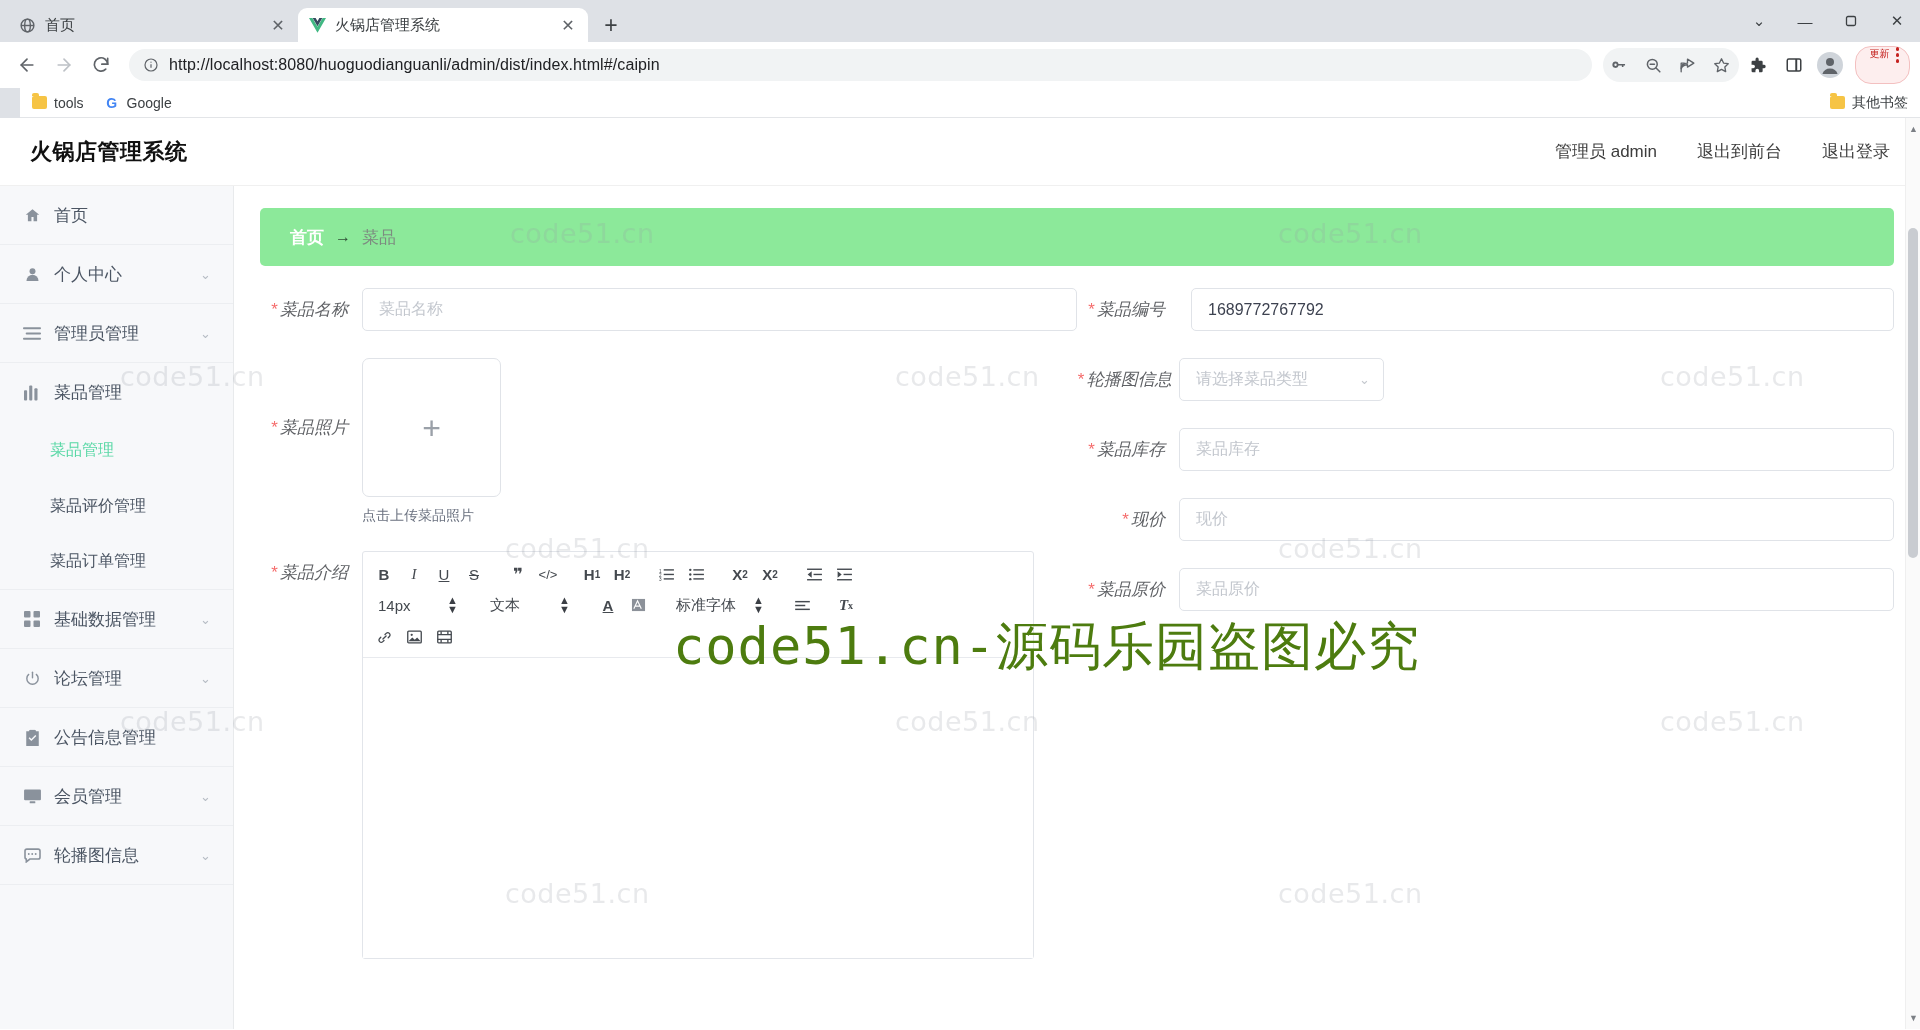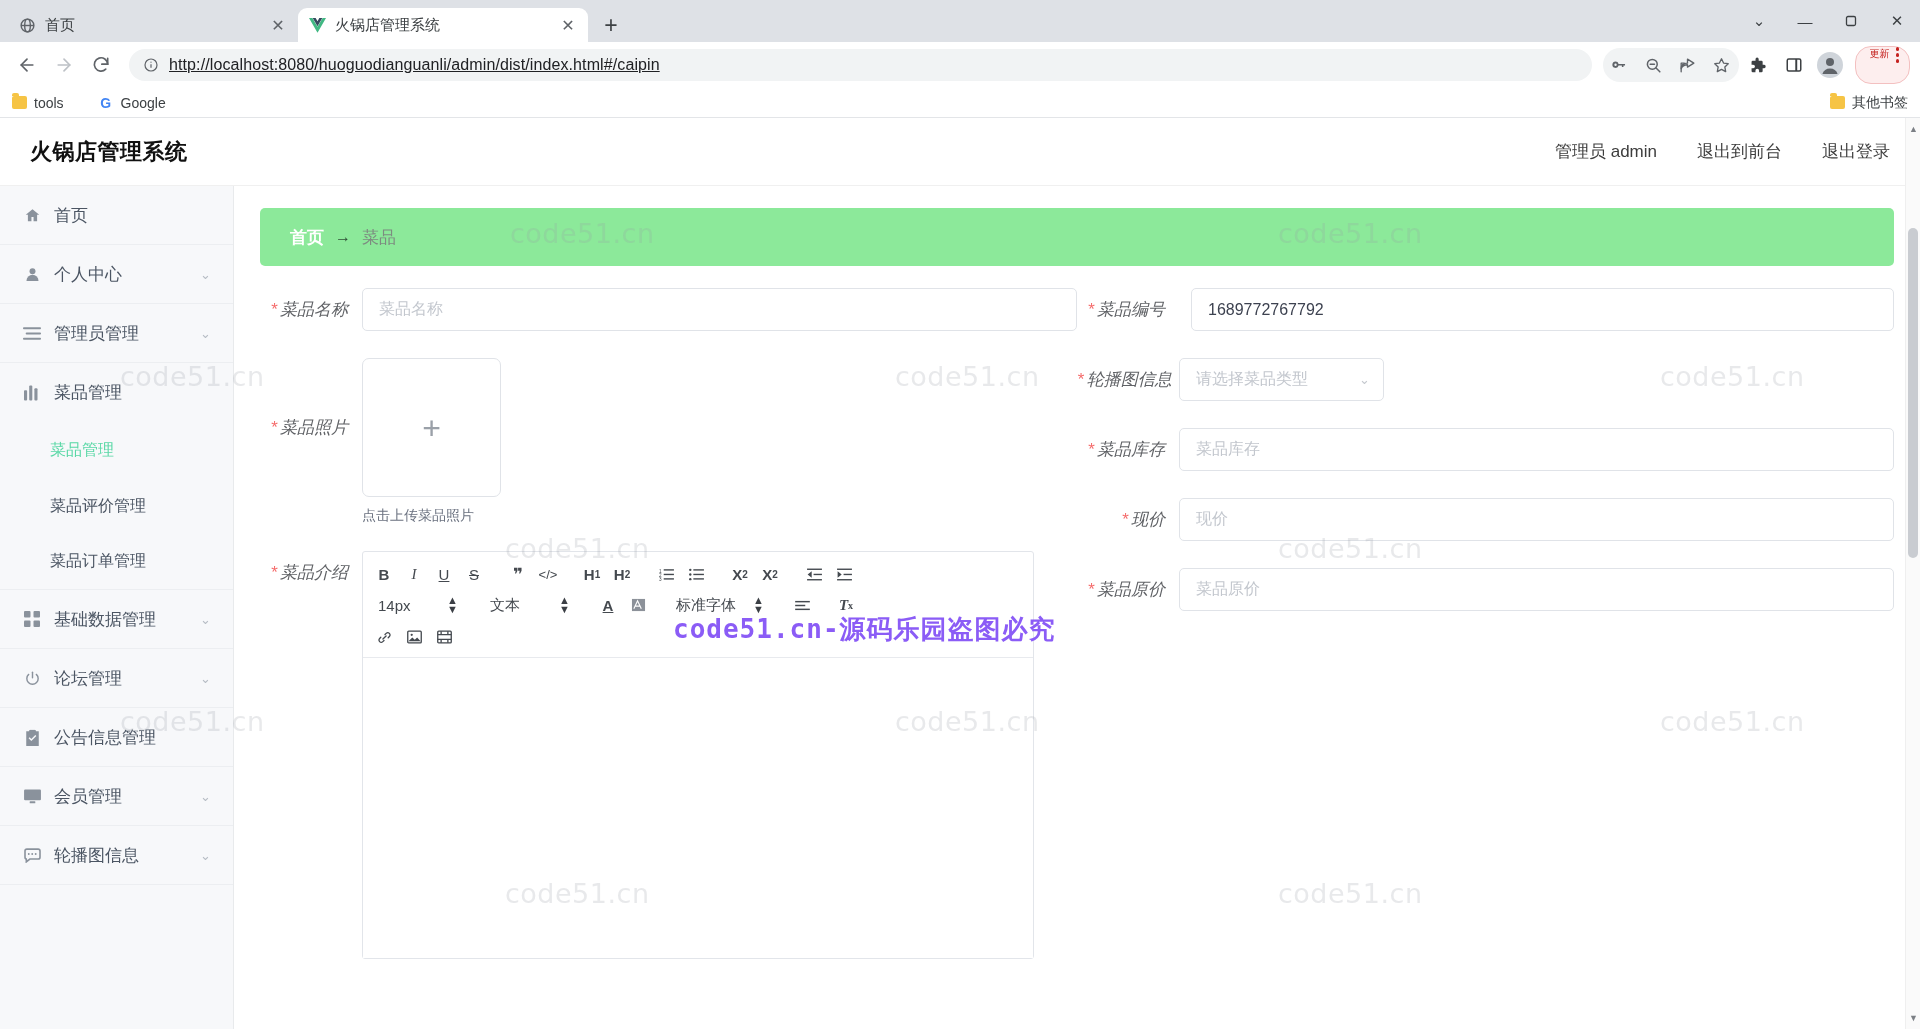--- a/index.html
+++ b/index.html
@@ -47,34 +47,34 @@
     width: 34px; height: 34px; border-radius: 50%;
     display: flex; align-items: center; justify-content: center; color: #5f6368;
     flex: 0 0 34px;
   }
   .omnibox {
     flex: 1; height: 32px; background: #f1f3f4; border-radius: 16px;
     display: flex; align-items: center; padding: 0 14px; gap: 10px;
     margin: 0 8px; min-width: 0;
   }
   .omni-url { font-size: 16px; color: #202124; white-space: nowrap; overflow: hidden;
-    text-overflow: ellipsis; letter-spacing: .1px; text-decoration: underline; }
+    text-overflow: ellipsis; letter-spacing: .1px; }
   .tb-right { display: flex; align-items: center; gap: 2px; }
   .pill-group { display: flex; align-items: center; background: #f1f3f4; border-radius: 17px; }
   .update-btn {
     height: 38px; border: 1px solid #f3c0c0; border-radius: 16px; background: #fdeeee;
     color: #c5221f; font-size: 10px; display: flex; 
     padding: 0 10px 0 14px; gap: 6px; margin-left: 6px;
   }
   .kebab { display: flex; flex-direction: column; gap: 2.5px; align-items: center; }
   .kebab i { width: 3.5px; height: 3.5px; border-radius: 50%; background: #c5221f; display: block; }
 
   .bookmarks {
     height: 30px; background: #ffffff; display: flex; align-items: center;
-    padding: 0 12px; gap: 34px; border-bottom: 1px solid #e3e5e8; position: relative;
+    padding: 0 12px; gap: 20px; border-bottom: 1px solid #e3e5e8; position: relative; margin-left: 20px;
   }
   .bm { display: flex; align-items: center; gap: 7px; font-size: 14px; color: #3c4043; }
   .bm-folder { width: 15px; height: 13px; background: #f6c445; border-radius: 2px; position: relative; }
   .bm-folder::before { content:""; position:absolute; top:-3px; left:0; width:7px; height:3px;
      background:#f6c445; border-radius: 2px 2px 0 0; }
   .bm-right { position: absolute; right: 12px; display: flex; align-items: center; gap: 7px;
     font-size: 14px; color: #3c4043; }
   .g-icon { width: 16px; height: 16px; font-weight: bold; font-size: 14px; color: #4285f4;
      display:flex; align-items:center; justify-content:center; }
 
@@ -163,21 +163,21 @@
   .ed-select .spin { font-size: 11px; line-height: 9px; color: #3b3f45; display:flex; flex-direction:column; margin-left:10px;}
   .ed-body { height: 300px; background: #fff; }
 
   
   .wm {
     position: absolute; color: rgba(150,155,162,0.22); font-size: 27px;
     font-family: "DejaVu Sans", sans-serif; pointer-events: none; white-space: nowrap;
     letter-spacing: .5px;
   }
   .wm-red {
-    position: absolute; color: #8b5cf6; font-size: 26px; font-weight: bold;
+    position: absolute; color: #4d7c0f; font-size: 52px; font-weight: normal;
     font-family: "DejaVu Sans Mono", monospace; pointer-events: none; white-space: nowrap;
     letter-spacing: 1px;
   }
   .scrollbar-v {
     position: absolute; right: 0; top: 0; width: 15px; height: 100%;
     background: #fafafa; border-left: 1px solid #efefef;
   }
   .scroll-thumb {
     position: absolute; right: 2px; top: 110px; width: 10px; height: 330px;
     background: #c9ccd1; border-radius: 5px;

